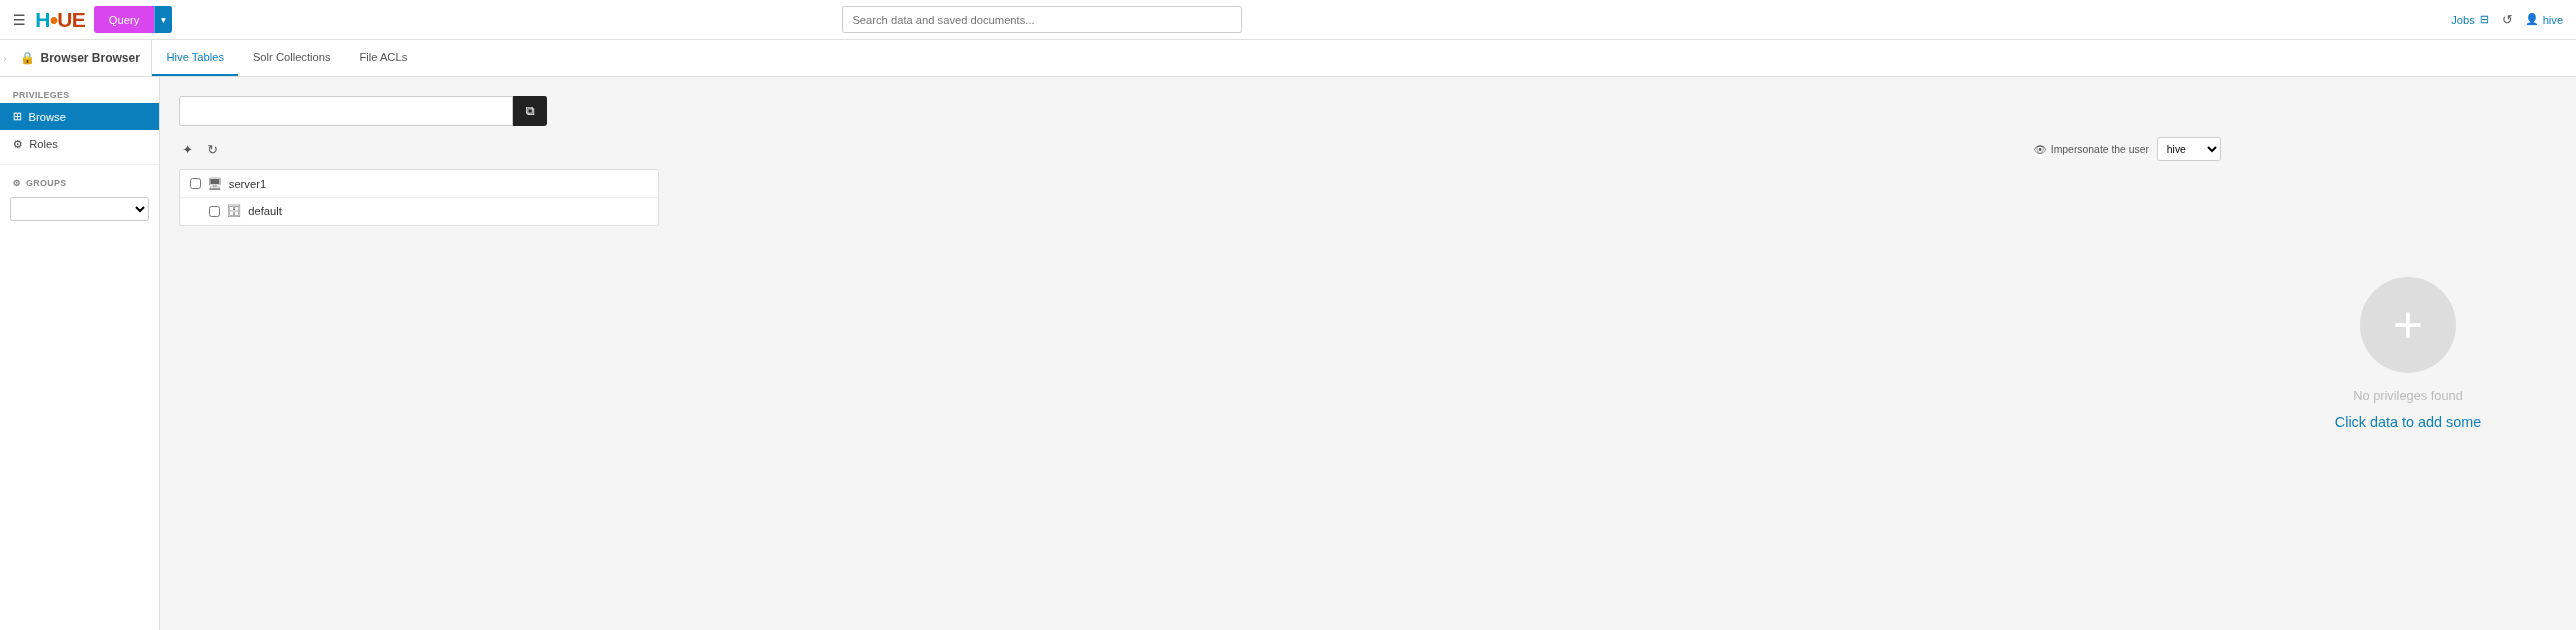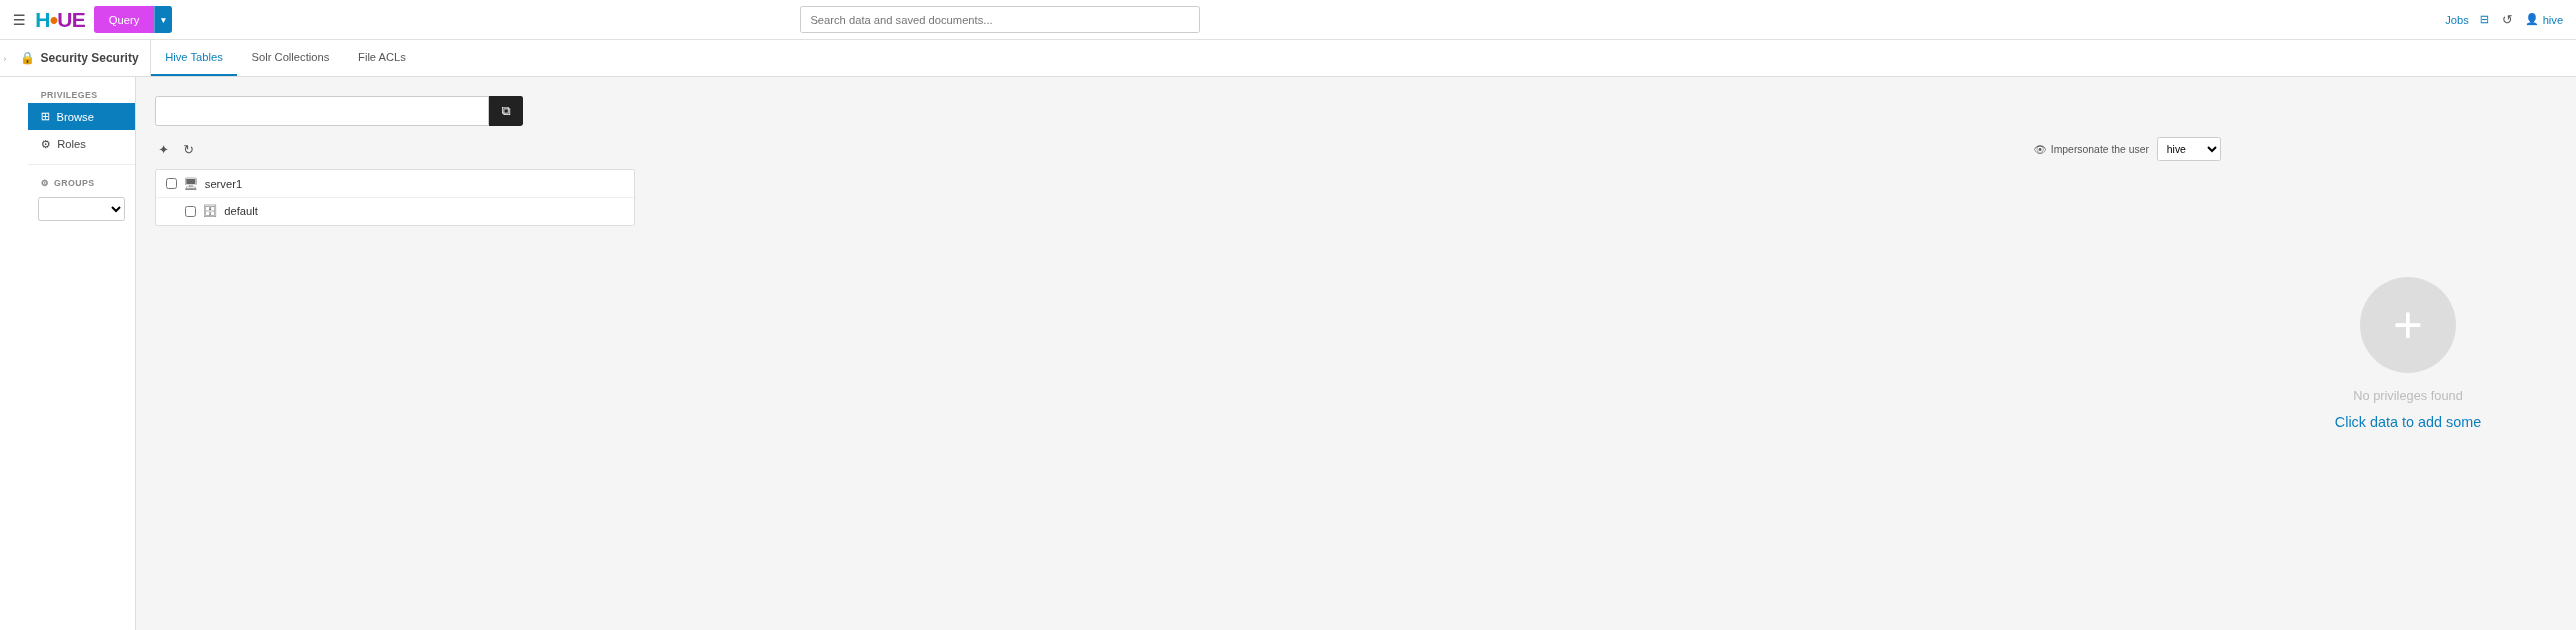--- a/index.html
+++ b/index.html
@@ -12,21 +12,21 @@
       background: #fff;
       height: 40px;
       padding: 0 12.8px;
       border-bottom: 0.8px solid #e0e0e0;
       gap: 9.6px;
     }
     .navbar-left { display: flex; align-items: center; gap: 9.6px; flex: 0 0 auto; }
     .hamburger-icon { font-size: 14.4px; color: #555; cursor: pointer; }
     .logo { display: flex; align-items: center; font-size: 21px; font-weight: bold; color: #00a4c7; letter-spacing: -0.8px; }
     .logo-h { color: #00a4c7; }
-    .logo-ue { color: #a21caf; }
+    .logo-ue { color: #c2410c; }
     .logo-dot { color: #e86e00; font-size: 24px; line-height: 1; }
     .query-btn-group { display: flex; align-items: center; }
     .query-btn {
       background: #d946ef;
       color: #fff;
       border: none;
       padding: 5.6px 14.4px;
       font-size: 11.2px;
       cursor: pointer;
       border-radius: 2.4px 0 0 2.4px;
@@ -49,28 +49,29 @@
       margin: 0 auto;
     }
     .navbar-search input {
       width: 100%;
       height: 27px;
       border: 0.8px solid #ccc;
       border-radius: 2.4px;
       padding: 0 9.6px;
       font-size: 11.2px;
       color: #999;
+      margin-left: 40px;
     }
     .navbar-right {
       display: flex;
       align-items: center;
       gap: 12.8px;
       margin-left: auto;
     }
-    .jobs-link { color: #0b7fbe; font-size: 11.2px; cursor: pointer; display: flex; align-items: center; gap: 11px; }
+    .jobs-link { color: #0b7fbe; font-size: 11.2px; cursor: pointer; display: flex; align-items: center; gap: 5px; }
     .history-icon { color: #555; font-size: 12.8px; cursor: pointer; }
     .user-link { color: #0b7fbe; font-size: 11.2px; cursor: pointer; display: flex; align-items: center; gap: 3.2px; }
 
     
     .subnav {
       display: flex;
       align-items: center;
       background: #fff;
       border-bottom: 0.8px solid #ddd;
       padding: 0 0 0 3.2px;
@@ -108,26 +109,25 @@
 
     
     .main-layout {
       display: flex;
       height: calc(100vh - 77px);
       overflow: hidden;
     }
 
     
     .sidebar {
-      width: 136px;
+      width: 160px;
       background: #fff;
       border-right: 0.8px solid #ddd;
       padding-top: 6.4px;
       flex-shrink: 0;
-      padding-left: 28px;
     }
     .sidebar-section-title {
       font-size: 8.8px;
       font-weight: 600;
       color: #888;
       padding: 6.4px 12.8px 3.2px;
       letter-spacing: 0.4px;
       text-transform: uppercase;
     }
     .sidebar-item {
@@ -340,21 +340,21 @@
       <span>👤</span>
       <span>hive</span>
     </span>
   </div>
 </nav>
 
 <div class="subnav">
   <span class="subnav-arrow">›</span>
   <div class="subnav-brand">
     <span class="lock-icon">🔒</span>
-    <span>Security Security</span>
+    <span>Browser Browser</span>
   </div>
   <div class="subnav-tabs">
     <div class="subnav-tab active">
       <span>Hive Tables</span>
     </div>
     <div class="subnav-tab">
       <span>Solr Collections</span>
     </div>
     <div class="subnav-tab">
       <span>File ACLs</span>

